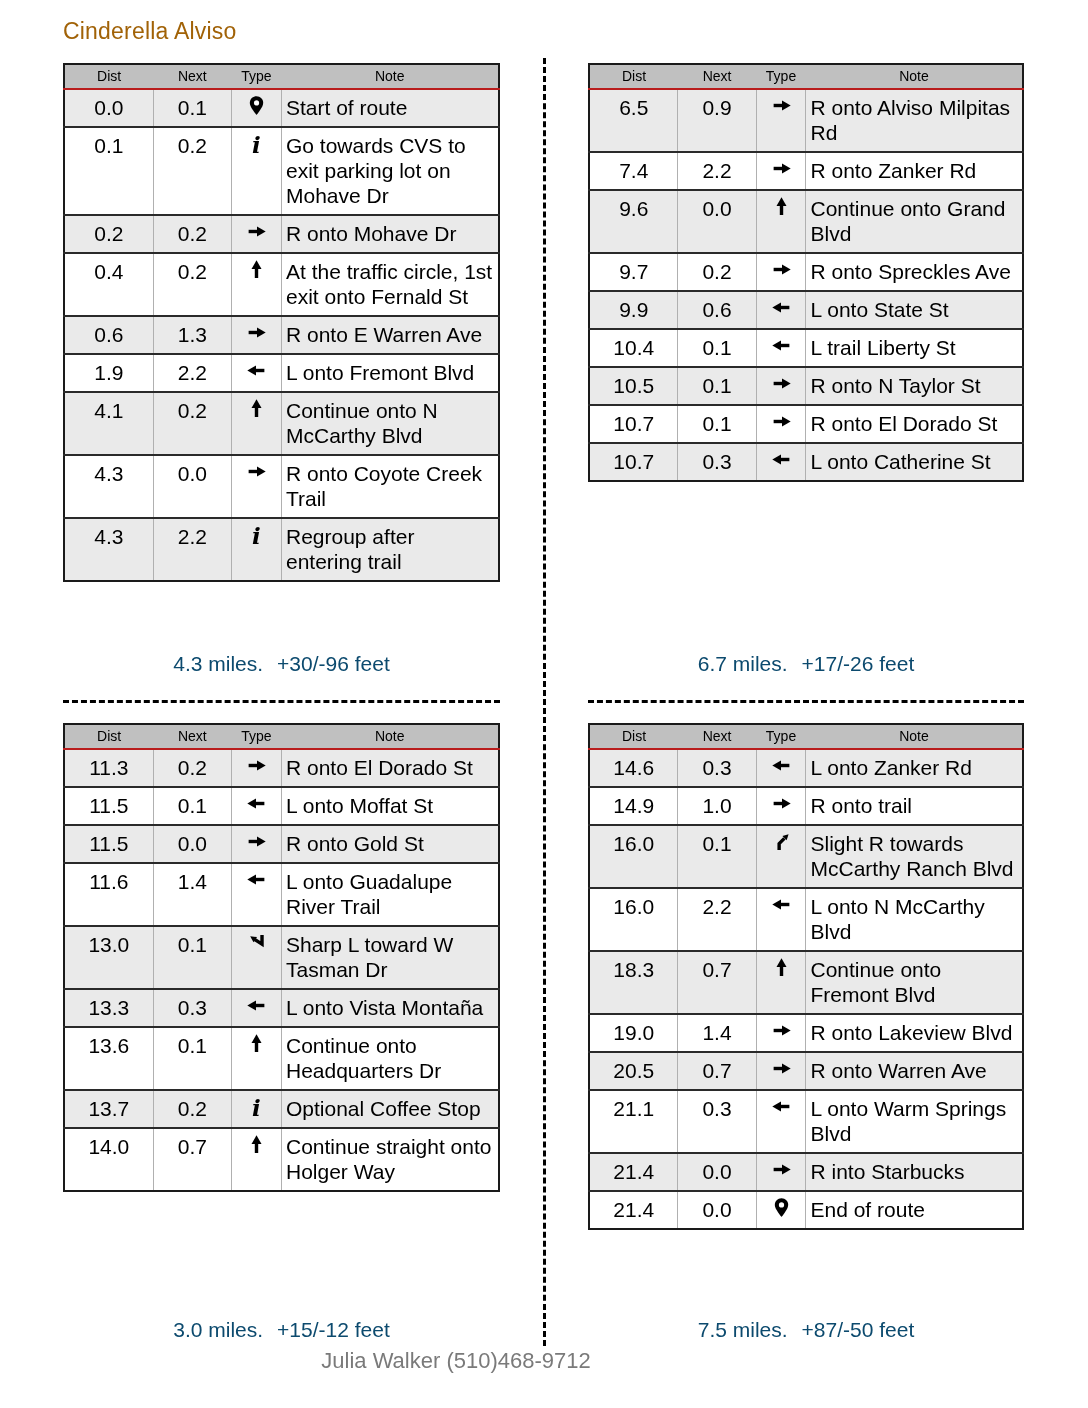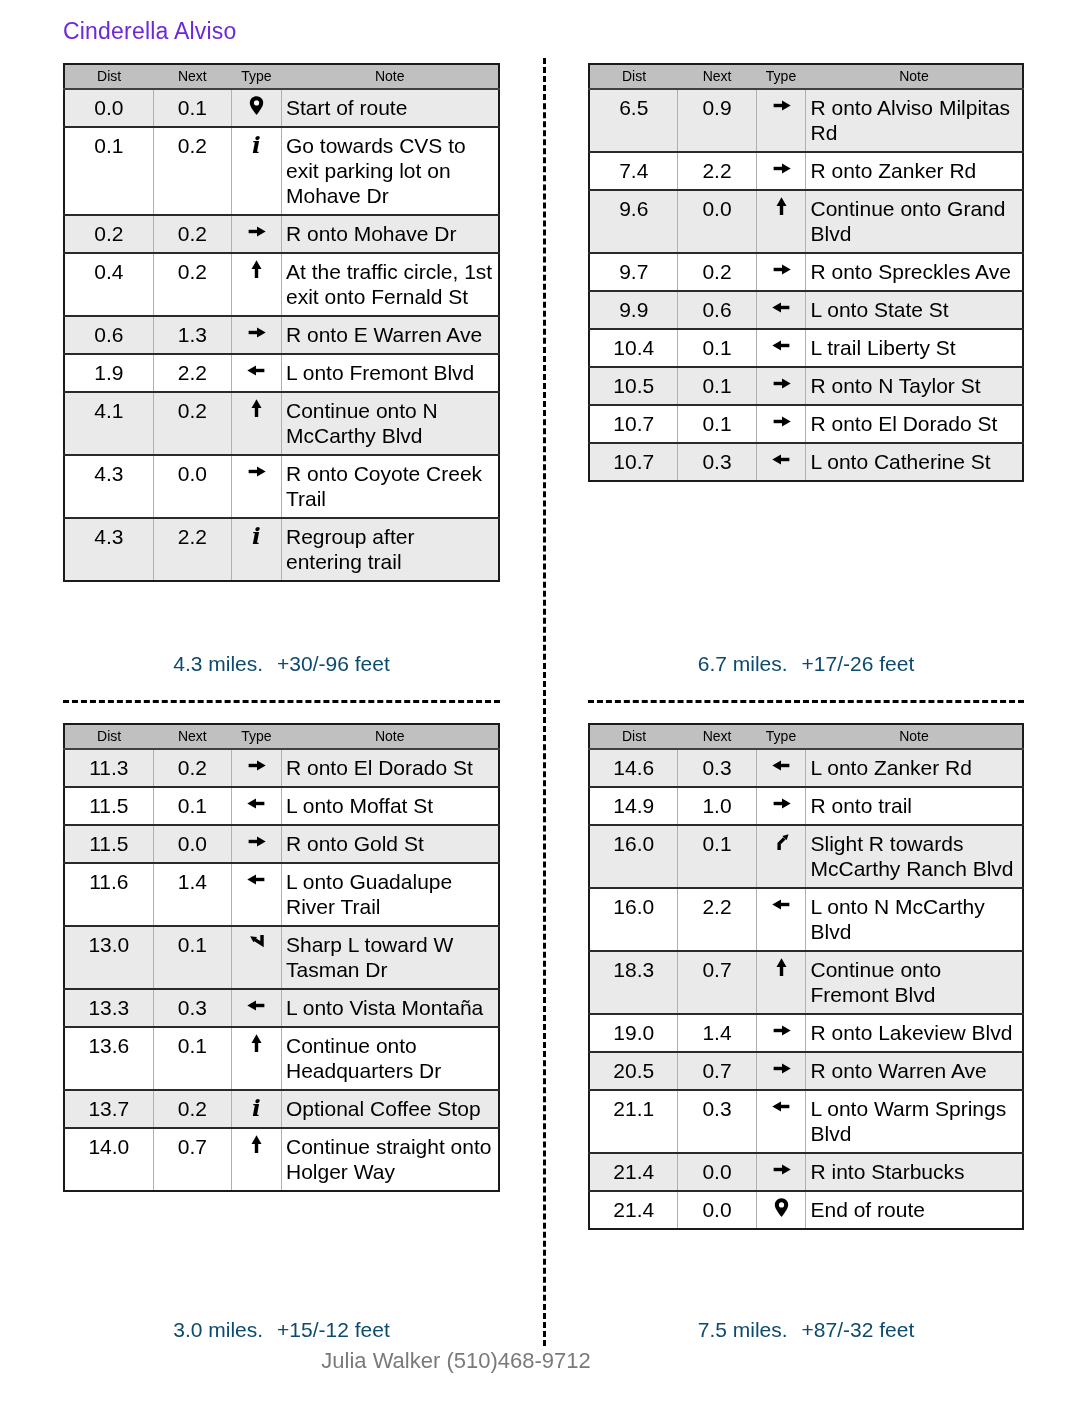--- a/index.html
+++ b/index.html
@@ -7,39 +7,39 @@
   .page {
     position:relative;
     width:1088px; height:1408px;
     background:#ffffff;
     font-family:"Liberation Sans","DejaVu Sans",sans-serif;
     color:#000;
     overflow:hidden;
   }
   .title {
     position:absolute; left:63px; top:18px;
-    font-size:23px; font-weight:400; color:#6d28d9;
+    font-size:23px; font-weight:400; color:#a16207;
     letter-spacing:0.2px;
   }
   .quad { position:absolute; }
   .q1 { left:63px;  top:63px;  width:437px; }
   .q2 { left:588px; top:63px;  width:436px; }
   .q3 { left:63px;  top:723px; width:437px; }
   .q4 { left:588px; top:723px; width:436px; }
 
   table.cue {
     width:100%;
     border-collapse:collapse;
     border:2px solid #1a1a1a;
   }
   table.cue th {
     background:#c0c0c0;
     font-size:14px; font-weight:400;
     padding:3px 2px 4px;
-    border-bottom:2px solid #404040;
+    border-bottom:2px solid #b91c1c;
     text-align:center;
   }
   table.cue td {
     border-top:2px solid #2a2a2a;
     vertical-align:top;
     font-size:21px;
     line-height:25px;
     padding:5px 4px 6px;
     background:#ffffff;
   }
@@ -481,17 +481,17 @@
             <td class="c-note">End of route</td>
           </tr>
         </tbody>
       </table>
     </section>
 
   <div class="summary s3">
     <span>3.0 miles.</span><span class="gap"></span><span>+15/-12 feet</span>
   </div>
   <div class="summary s4">
-    <span>7.5 miles.</span><span class="gap"></span><span>+87/-32 feet</span>
+    <span>7.5 miles.</span><span class="gap"></span><span>+87/-50 feet</span>
   </div>
 
   <div class="footer">Julia Walker (510)468-9712</div>
 </div>
 
 </body></html>

